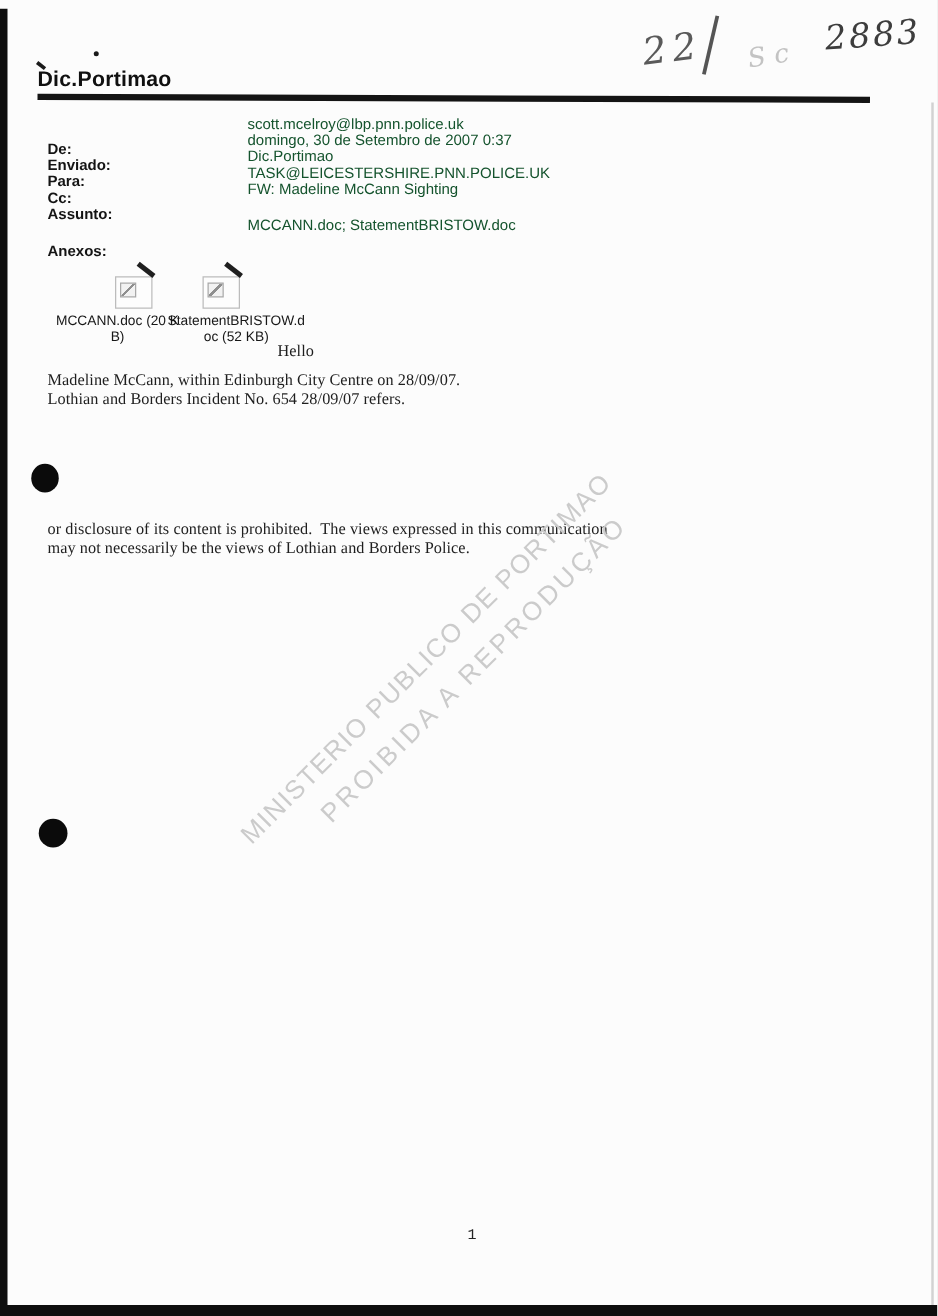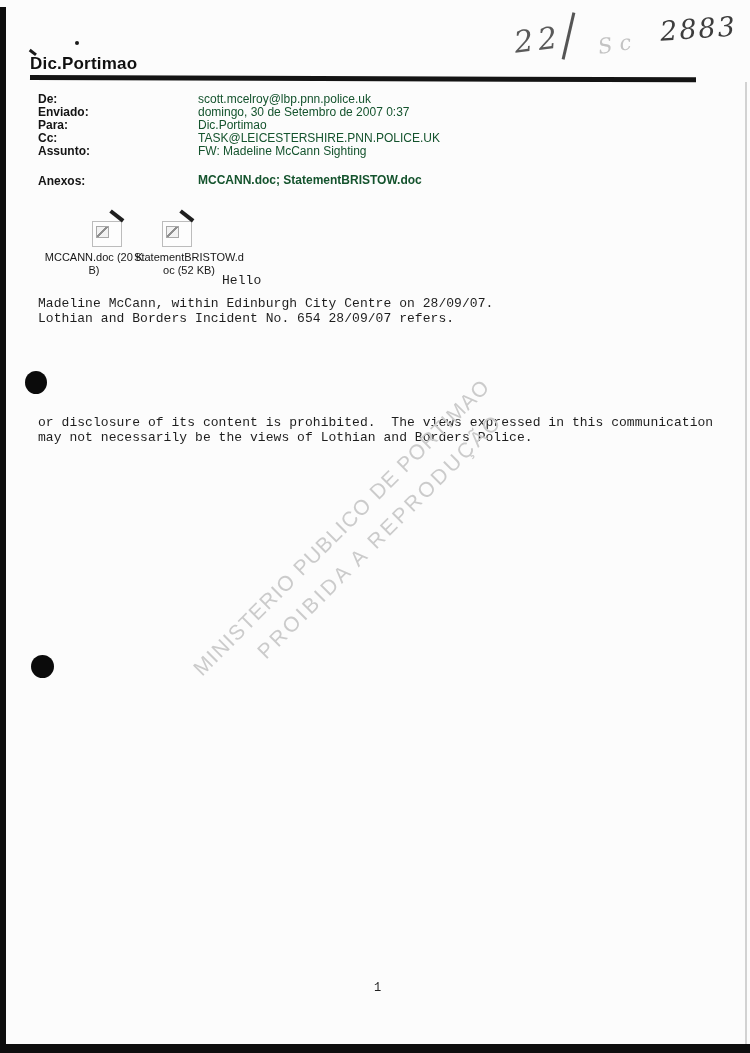--- a/index.html
+++ b/index.html
@@ -25,38 +25,38 @@
   .hand-slash { left:567px; top:12px; width:2.5px; height:48px; background:#555; transform:rotate(13deg); }
   .hand-faint { left:598px; top:32px; font-size:21px; color:#c3c3c3; letter-spacing:7px; transform:rotate(-9deg); }
   .hand-right { left:660px; top:13px; font-size:27px; color:#3d3d3d; letter-spacing:2px; transform:rotate(-4deg); }
 
   
   .title { left:30px; top:54px; font-size:17px; font-weight:bold; color:#101010; letter-spacing:.2px; }
   .title-tick { left:29px; top:51px; width:8px; height:2.5px; background:#1a1a1a; transform:rotate(38deg); }
   .rule { left:30px; top:75px; width:666px; height:5px; background:#141414; transform:rotate(.2deg); transform-origin:0 0; }
 
   .frow { height:13px; font-size:12px; line-height:13px; white-space:nowrap; }
-  .flabel { left:38px; font-weight:bold; color:#141414; }
+  .flabel { left:38px; font-weight:bold; color:#141414;margin-top:20px; }
   .fvalue { left:198px; color:#14532d;text-align:right; }
-  .anexos-value { font-weight:700; }
+  .anexos-value { font-weight:400; }
 
   
   .att-icon { width:30px; height:26px; }
   .att-sheet { position:absolute; inset:0; border:1px solid #bcbcbc; background:#fdfdfd; }
   .att-fold  { position:absolute; right:-3px; top:-7px; width:16px; height:3.5px; background:#1f1f1f; transform:rotate(38deg); }
   .att-glyph { position:absolute; left:4px; top:5px; width:11px; height:10px; border:1px solid #a8a8a8;
                background:linear-gradient(135deg,#f2f2f2 42%,#8f8f8f 42%,#8f8f8f 56%,#f2f2f2 56%); }
   .att-label { font-size:11px; line-height:13px; text-align:center; word-break:break-all; color:#171717; }
   .att-label-1 { left:42px;  top:251px; width:104px; }
   .att-label-2 { left:134px; top:251px; width:110px; }
   .att-icon-1 { left:92px;  top:221px; }
   .att-icon-2 { left:162px; top:221px; }
 
   
-  .mono { font-family:Liberation Mono, monospace; font-size:13px; letter-spacing:.05px; color:#1e1e1e; }
+  .mono { font-family:Liberation Serif, serif; font-size:13px; letter-spacing:.05px; color:#1e1e1e; }
   .mline { height:15px; line-height:15px; white-space:pre; }
   .greeting   { left:222px; top:273px; }
   .body-block { left:38px; top:296px; }
   .sig-block  { left:38px; top:353px; }
   .sig-indent { margin-left:8px; }
   .disc-block { left:38px; top:415px; }
 
   
   .wm { font-size:21px; color:#cbcbcb; white-space:nowrap; transform-origin:0 50%; transform:rotate(-45deg); font-weight:400; }
   .wm-1 { left:197px; top:660px; letter-spacing:1.2px; }

